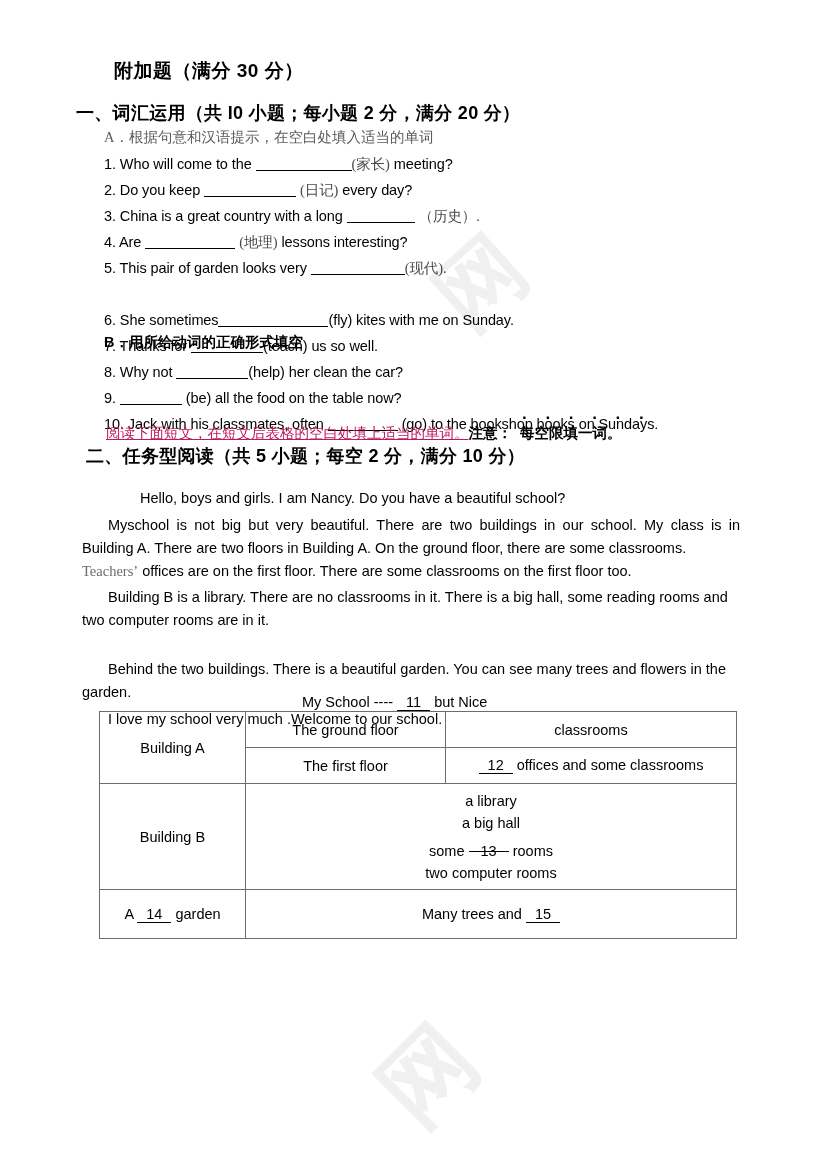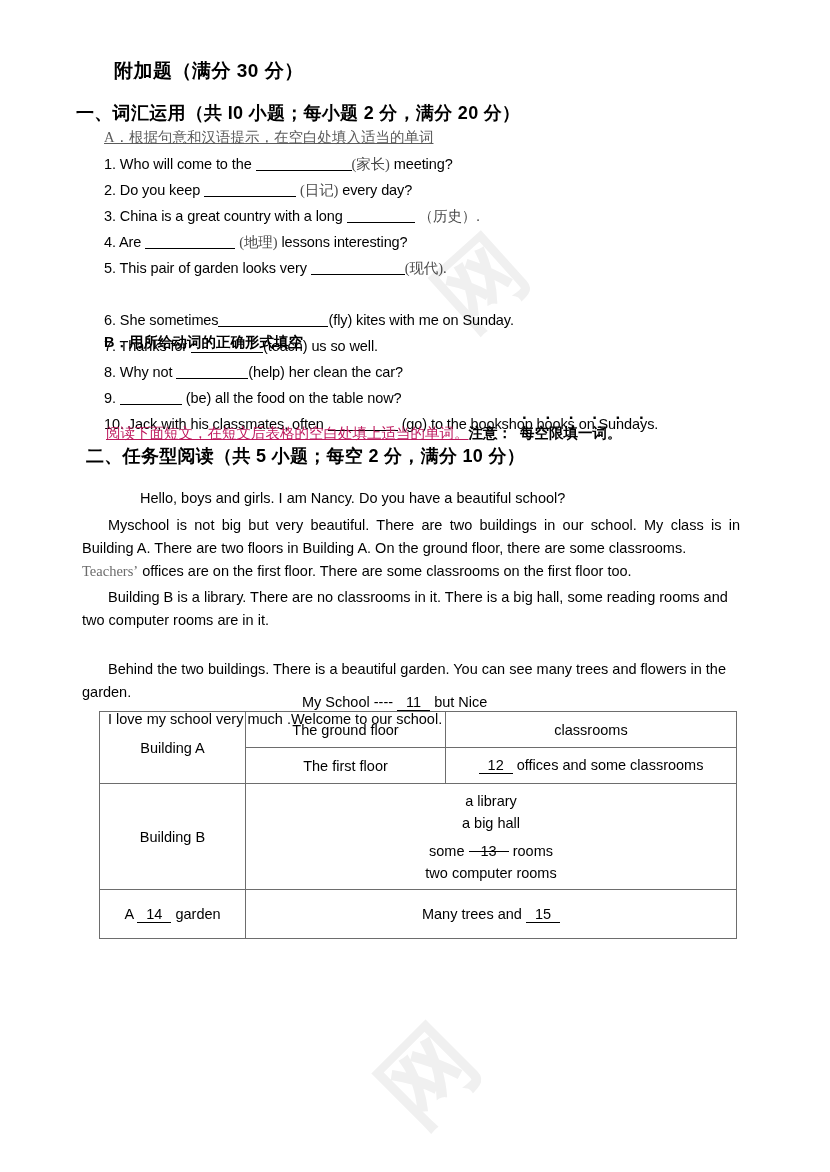--- a/index.html
+++ b/index.html
@@ -75,21 +75,20 @@
   .sub-head {
     position: absolute;
     font-size: 14.5px;
     font-weight: bold;
   }
   .sub-head-light {
     position: absolute;
     font-size: 14.5px;
     font-family: "Liberation Serif", serif;
     color: #5b5b5b;
-    text-decoration: underline;
   }
 
   
   .q {
     position: absolute;
     font-size: 14.5px;
     white-space: nowrap;
     letter-spacing: -0.1px;
   }
   .blank {

